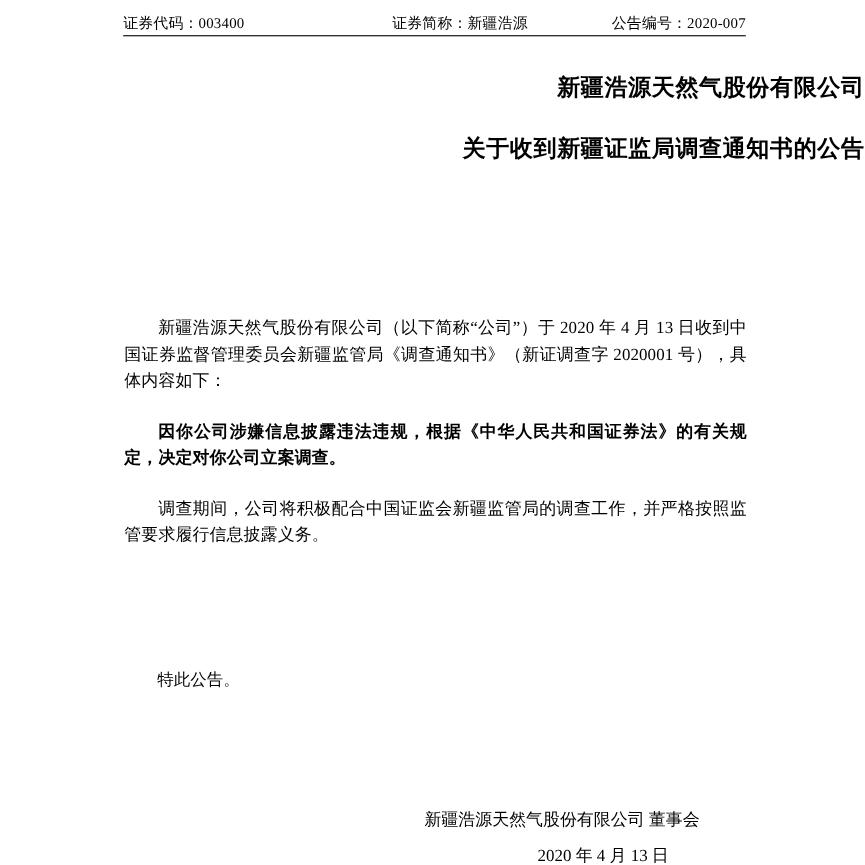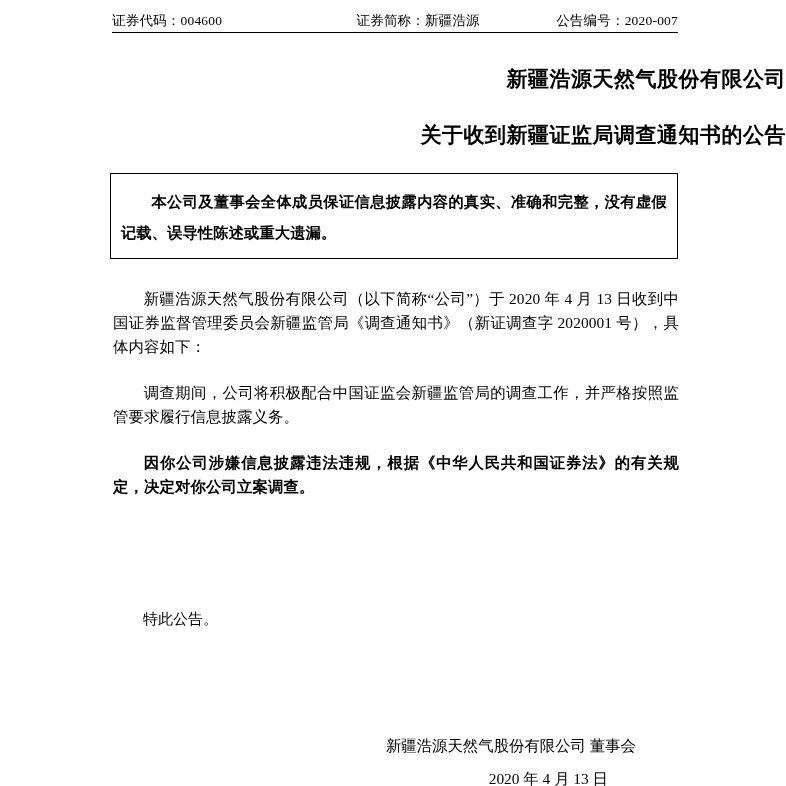--- a/index.html
+++ b/index.html
@@ -140,46 +140,43 @@
   .sig-date { padding-right: 28px; }
 </style>
 </head>
 <body>
 
 <div class="page">
 
   <div class="doc-header">
     <div class="hdr-cell hdr-left">
       <span class="hdr-label">证券代码：</span>
-      <span class="hdr-value">004600</span>
+      <span class="hdr-value">003400</span>
     </div>
     <div class="hdr-cell hdr-center">
       <span class="hdr-label">证券简称：</span>
       <span class="hdr-value">新疆浩源</span>
     </div>
     <div class="hdr-cell hdr-right">
       <span class="hdr-label">公告编号：</span>
       <span class="hdr-value">2020-007</span>
     </div>
   </div>
   <div class="header-rule"></div>
 
   <div class="title-block">
     <div class="title-line">新疆浩源天然气股份有限公司</div>
     <div class="title-line second">关于收到新疆证监局调查通知书的公告</div>
   </div>
 
-  <div class="statement-box">
-    <div class="statement-text">本公司及董事会全体成员保证信息披露内容的真实、准确和完整，没有虚假记载、误导性陈述或重大遗漏。</div>
-  </div>
 
   <div class="body-block">
     <p class="para">新疆浩源天然气股份有限公司（以下简称“公司”）于 2020 年 4 月 13 日收到中国证券监督管理委员会新疆监管局《调查通知书》（新证调查字 2020001 号），具体内容如下：</p>
+    <p class="para bold gap-1">因你公司涉嫌信息披露违法违规，根据《中华人民共和国证券法》的有关规定，决定对你公司立案调查。</p>
     <p class="para gap-2">调查期间，公司将积极配合中国证监会新疆监管局的调查工作，并严格按照监管要求履行信息披露义务。</p>
-    <p class="para bold gap-1">因你公司涉嫌信息披露违法违规，根据《中华人民共和国证券法》的有关规定，决定对你公司立案调查。</p>
   </div>
 
   <div class="closing">特此公告。</div>
 
   <div class="signature">
     <div class="sig-line">新疆浩源天然气股份有限公司  董事会</div>
     <div class="sig-line sig-date">2020 年 4 月 13 日</div>
   </div>
 
 </div>

